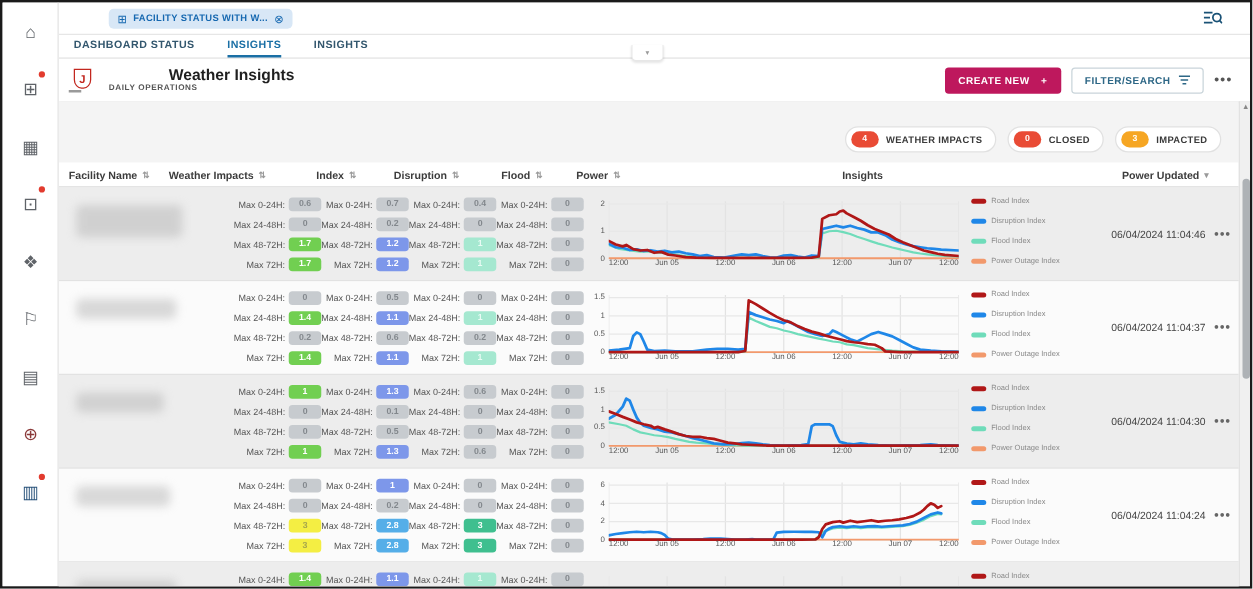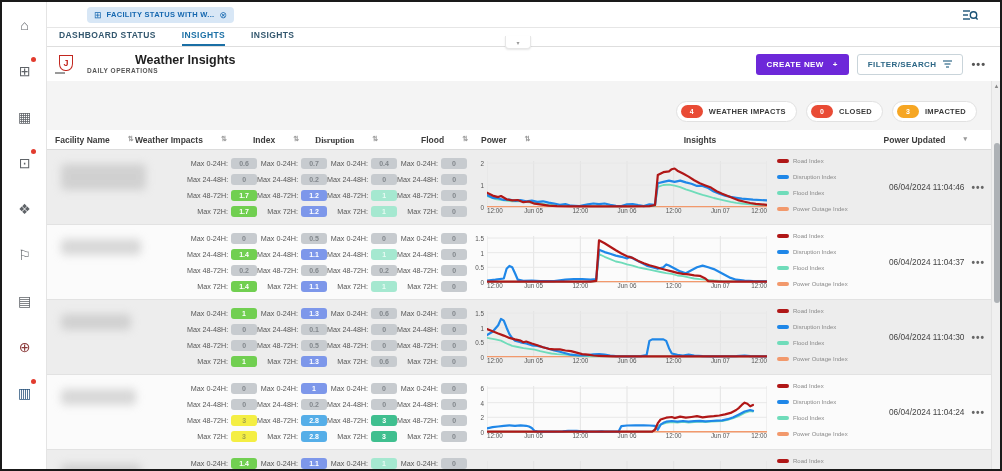--- a/index.html
+++ b/index.html
@@ -25,37 +25,37 @@
   .nav-tab.active { color:#1a6fa5; border-bottom-color:#1a6fa5; }
 
   #pagehead { position:relative; height:34px; background:#fff; display:flex; align-items:center; box-shadow:0 1px 2px rgba(0,0,0,.12); }
   .logo { width:14px; height:16px; border:1.5px solid #c2271f; border-radius:0 0 45% 45%; color:#c2271f; font-weight:bold; font-size:9px; display:flex; align-items:center; justify-content:center; margin-left:12px; }
   .logo-wrap { display:flex; flex-direction:column; align-items:center; gap:1px; }
   .logo-sub { width:10px; height:2px; background:#9a9a9a; }
   .titleblock { margin-left:14px; }
   .page-title { font-size:12.5px; font-weight:bold; color:#1f1f1f; line-height:13px;margin-left:48px; }
   .page-subtitle { font-size:6.5px; font-weight:bold; color:#555; letter-spacing:.5px; }
   .head-actions { position:absolute; right:14px; display:flex; align-items:center; gap:8px; }
-  .btn-primary { background:#6d28d9; color:#fff; font-size:8px; font-weight:bold; letter-spacing:.4px; border:none; border-radius:3px; padding:6px 11px; display:flex; align-items:center; gap:9px; cursor:pointer; }
+  .btn-primary { background:#be185d; color:#fff; font-size:8px; font-weight:bold; letter-spacing:.4px; border:none; border-radius:3px; padding:6px 11px; display:flex; align-items:center; gap:9px; cursor:pointer; }
   .btn-outline { background:#fff; color:#2d6786; font-size:8px; font-weight:bold; letter-spacing:.4px; border:1px solid #c9d4da; border-radius:3px; padding:5px 10px; display:flex; align-items:center; gap:7px; cursor:pointer; }
   .head-dots { color:#555; font-size:11px; font-weight:bold; letter-spacing:1px; cursor:pointer; }
 
   .collapse-handle { position:absolute; left:458px; top:34px; width:26px; height:13px; background:#fff; border:1px solid #e7e7e7; border-top:none; border-radius:0 0 4px 4px; box-shadow:0 1px 2px rgba(0,0,0,.1); display:flex; align-items:center; justify-content:center; color:#9a9a9a; font-size:6px; cursor:pointer; z-index:6; }
 
   #content { position:absolute; top:79px; left:0; right:9px; bottom:0; background:#f4f4f4; }
 
   
   #badges { display:flex; justify-content:flex-end; gap:9px; padding:20px 14px 6px 0; }
   .badge-pill { display:flex; align-items:center; gap:6px; background:#fff; border:1px solid #e1e1e1; border-radius:12px; padding:3px 10px 3px 4px; cursor:pointer; }
   .badge-count { min-width:22px; height:13px; border-radius:8px; color:#fff; font-size:7px; font-weight:bold; display:flex; align-items:center; justify-content:center; padding:0 5px; }
   .badge-label { font-size:7.5px; font-weight:bold; color:#3a3a3a; letter-spacing:.3px; }
 
   
   #thead { display:flex; align-items:center; height:20px; background:#fff; border-bottom:1px solid #dcdcdc; margin-top:2px; }
-  .th { font-size:8.5px; font-weight:bold; color:#3c3c3c; display:flex; align-items:flex-start; gap:18px; }
+  .th { font-size:8.5px; font-weight:bold; color:#3c3c3c; display:flex; align-items:center; gap:4px; }
   .sort-glyph { font-size:7px; color:#9a9a9a; }
   .th-insights { flex:1; justify-content:center; }
 
   .trow { display:flex; border-bottom:1px solid #e2e2e2; overflow:hidden; }
   .trow.odd { background:#ededed; }
   .trow.even { background:#fbfbfb; }
   .cell-facility { width:140px; padding:14px 0 0 14px; }
   .blob { background:#b5b5b5; opacity:.5; filter:blur(4px); border-radius:4px; }
   .metric-cell { width:70px; padding-top:5px; }
   .metric-line { height:16px; display:flex; align-items:center; justify-content:flex-end; gap:3px; }
@@ -197,21 +197,21 @@
             <span class="sort-glyph">⇅</span>
           </div>
           <div class="th" style="width: 118px;">
             <span>Weather Impacts</span>
             <span class="sort-glyph">⇅</span>
           </div>
           <div class="th" style="width: 62px;">
             <span>Index</span>
             <span class="sort-glyph">⇅</span>
           </div>
-          <div class="th" style="width: 106px; font-family: Liberation Serif, serif;">
+          <div class="th" style="width: 86px;">
             <span>Disruption</span>
             <span class="sort-glyph">⇅</span>
           </div>
           <div class="th" style="width: 60px;">
             <span>Flood</span>
             <span class="sort-glyph">⇅</span>
           </div>
           <div class="th" style="width: 72px;">
             <span>Power</span>
             <span class="sort-glyph">⇅</span>

